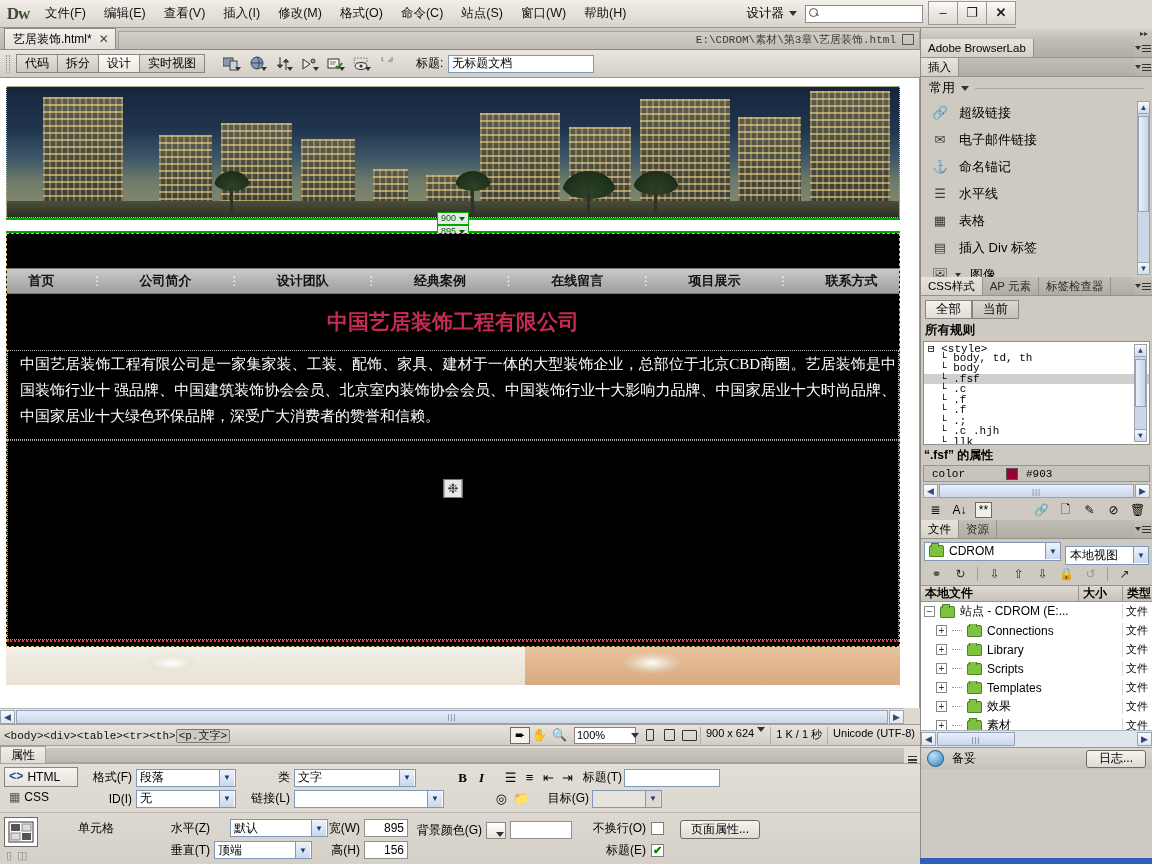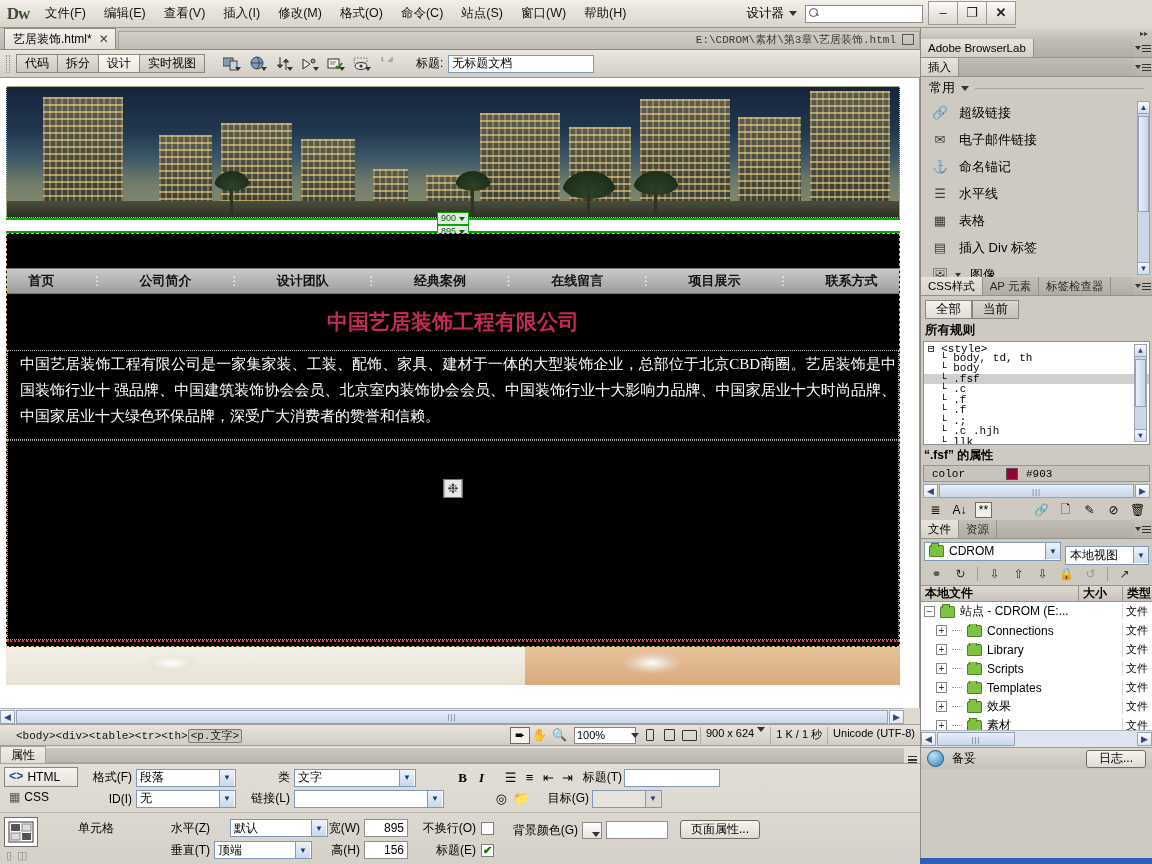--- a/index.html
+++ b/index.html
@@ -166,21 +166,21 @@
   .sb-arrow { width:15px;height:14px; background:linear-gradient(#fcfcfc,#dfe5ef); border:1px solid #9aa3b0;
      display:flex;align-items:center;justify-content:center; font-size:9px;color:#2c4a7c;}
   .sb-thumb-h { flex:1; height:14px; margin:0 1px; background:linear-gradient(#e8eef8,#c9d6ea); border:1px solid #93a3bd; display:flex;align-items:center;justify-content:center;}
   .sb-thumb-v { width:14px; height:60px; margin:1px; background:linear-gradient(90deg,#e8eef8,#c9d6ea); border:1px solid #93a3bd;}
   .gripdots { font-size:8px; color:#6a7b96; letter-spacing:1px;}
 
   
   .statusbar {
     position:absolute; left:0; top:724px; width:920px; height:21px;
     background:linear-gradient(#e8e4dd,#d2cdc4); border-top:1px solid #a49f96;
-    display:flex; align-items:center; font-size:11px; padding-left:16px;
+    display:flex; align-items:center; font-size:11px; padding-left:4px;
   }
   .tagsel { font-family:"Liberation Mono", monospace; font-size:11px; color:#111; }
   .tagsel .sel { background:#cfcac1; border:1px solid #7f7a72; border-radius:2px; padding:0 2px;}
   .sb-spacer { flex:1; }
   .sb-tool { width:20px;height:17px; display:flex;align-items:center;justify-content:center; font-size:12px;}
   .sb-tool.active { border:1px solid #6f6a62; background:#f3f1ec; }
   .zoom-sel {
     width:62px;height:17px;border:1px solid #8a857d;background:#fff;font-size:11px;
     display:flex;align-items:center;justify-content:space-between; padding:0 2px; margin:0 4px;gap:26px;
   }
@@ -649,37 +649,37 @@
       <div style="width:86px;">
         <div style="display:flex;align-items:center;gap:4px;height:22px;">
           <span class="fld-label" style="width:32px;">宽(W)</span>
           <span class="txt-box right" style="width:44px;">895</span>
         </div>
         <div style="display:flex;align-items:center;gap:4px;height:22px;">
           <span class="fld-label" style="width:32px;">高(H)</span>
           <span class="txt-box right" style="width:44px;">156</span>
         </div>
       </div>
-      <div style="width:96px;">
-        <div style="display:flex;align-items:center;gap:5px;height:22px;">
-          <span class="fld-label" style="width:62px;">不换行(O)</span>
-          <span class="cbx"></span>
-        </div>
-        <div style="display:flex;align-items:center;gap:5px;height:22px;">
-          <span class="fld-label" style="width:62px;">标题(E)</span>
-          <span class="cbx">✔</span>
-        </div>
-      </div>
       <div style="width:170px;padding-top:2px;">
         <div style="display:flex;align-items:center;gap:4px;height:22px;">
           <span class="fld-label" style="width:68px;">背景颜色(G)</span>
           <span style="width:20px;height:17px;border:1px solid #888;background:linear-gradient(#fff,#e7e4de);display:flex;align-items:flex-end;justify-content:flex-end;">
               <span class="tri-down" style="border-top-color:#333;margin:0 1px 1px 0;"></span>
             </span>
           <span class="txt-box" style="width:62px;"></span>
+        </div>
+      </div>
+      <div style="width:96px;">
+        <div style="display:flex;align-items:center;gap:5px;height:22px;">
+          <span class="fld-label" style="width:62px;">不换行(O)</span>
+          <span class="cbx"></span>
+        </div>
+        <div style="display:flex;align-items:center;gap:5px;height:22px;">
+          <span class="fld-label" style="width:62px;">标题(E)</span>
+          <span class="cbx">✔</span>
         </div>
       </div>
       <div style="padding-top:3px;">
         <span class="pagepropbtn">页面属性...</span>
       </div>
     </div>
   </div>
 
   <div class="dock">
 

